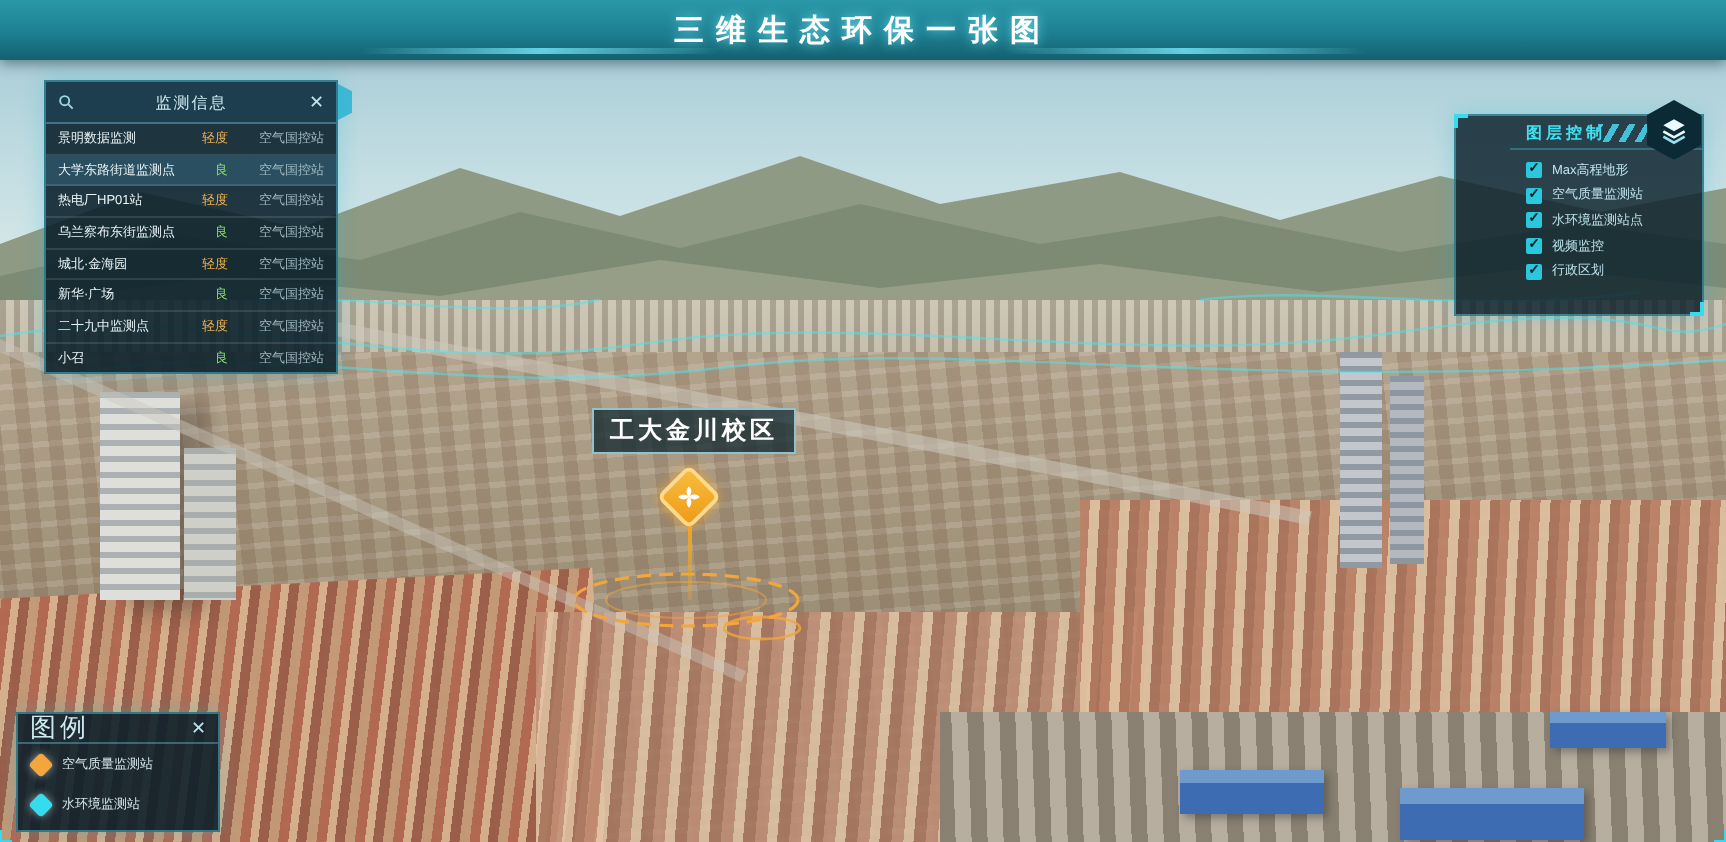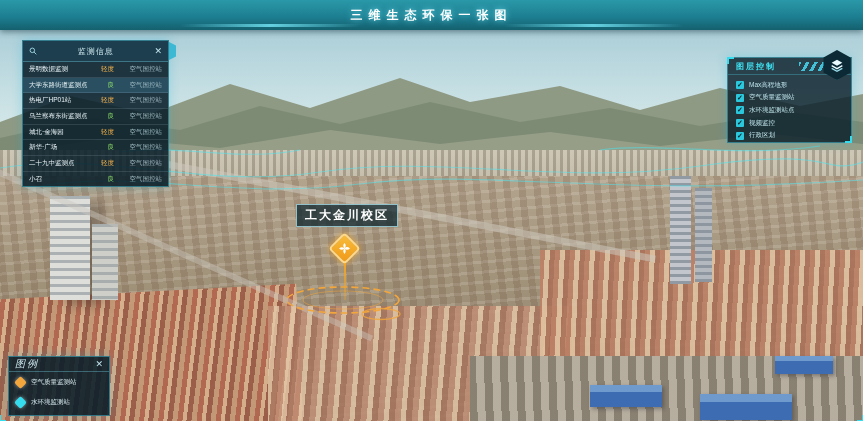--- a/index.html
+++ b/index.html
@@ -45,21 +45,21 @@
   .shed3{left:775px;top:356px;width:58px;height:18px;}
   .road1{position:absolute;left:140px;top:206px;width:520px;height:7px;background:rgba(205,200,190,.55);transform:rotate(11deg);}
   .road2{position:absolute;left:-30px;top:250px;width:420px;height:6px;background:rgba(205,200,190,.45);transform:rotate(24deg);}
   .overlay-svg{position:absolute;left:0;top:0;width:863px;height:421px;pointer-events:none;}
 
   
   .top-bar{position:absolute;left:0;top:0;right:0;height:30px;z-index:50;
     background:linear-gradient(180deg,#2a98a8 0%,#1d7f92 55%,#14606e 100%);
     display:flex;align-items:center;justify-content:center;
     box-shadow:0 2px 6px rgba(0,30,40,.45);}
-  .top-bar .title{color:#fff;font-size:12px;font-weight:bold;letter-spacing:6px;
+  .top-bar .title{color:#fff;font-size:15px;font-weight:bold;letter-spacing:6px;
     text-shadow:0 0 6px rgba(120,240,255,.8);}
   .top-bar:before,.top-bar:after{content:"";position:absolute;top:24px;width:180px;height:3px;
     background:linear-gradient(90deg,rgba(120,235,250,0),rgba(120,235,250,.8),rgba(120,235,250,0));}
   .top-bar:before{left:180px;transform:skewX(-40deg);}
   .top-bar:after{right:180px;transform:skewX(40deg);}
 
   
   .panel{position:absolute;background:rgba(8,30,41,.88);border:1px solid rgba(80,215,240,.45);
     box-shadow:0 0 10px rgba(30,180,215,.3);color:#dfeef2;z-index:40;}
   .corner{position:absolute;width:7px;height:7px;border:2px solid #35dcee;}
@@ -104,42 +104,42 @@
   .pol-unit{color:#9fb9c1;font-size:6px;}
   .chart-legend{margin-top:4px;display:flex;justify-content:space-between;padding:0 2px;}
   .cl-item{display:flex;align-items:center;gap:2px;font-size:6px;color:#cfe3e8;}
   .cl-dot{width:5px;height:5px;border-radius:50%;border:1px solid rgba(255,255,255,.7);}
   .time-row{margin-top:3px;display:flex;gap:8px;font-size:6px;color:#cfe3e8;}
   .time-val{color:#bfe3ec;border-bottom:1px dashed rgba(150,220,235,.6);padding:0 2px;cursor:pointer;}
   .axis-cap{margin-top:1px;text-align:right;font-size:5.5px;color:#9fb9c1;}
   .chart-wrap{margin-top:0;}
 
   
-  .layer-panel{left:727px;top:57px;width:125px;height:86px;background:rgba(8,30,41,.82);}
+  .layer-panel{left:727px;top:57px;width:125px;height:101px;background:rgba(8,30,41,.82);padding-left:27px;}
   .lp-head{position:relative;height:17px;display:flex;align-items:center;padding:0 8px;
     border-bottom:1px solid rgba(80,215,240,.3);}
   .lp-title{font-size:8px;color:#3fe2f2;font-weight:bold;letter-spacing:2px;}
   .lp-stripes{position:absolute;right:6px;top:4px;width:46px;height:9px;background:
     repeating-linear-gradient(-60deg,rgba(70,215,240,.85) 0 3px,rgba(0,0,0,0) 3px 7px);}
   .lp-rows{padding:4px 8px;}
   .l-row{display:flex;align-items:center;gap:5px;height:12.6px;cursor:pointer;}
   .l-check{width:8px;height:8px;background:#2bc7dd;border-radius:1px;color:#06242c;
     font-size:7px;line-height:8px;text-align:center;font-weight:bold;}
   .l-label{font-size:6.5px;color:#bfe3ec;}
   .hex-icon{position:absolute;left:822px;top:50px;width:30px;height:30px;z-index:46;cursor:pointer;
     clip-path:polygon(50% 0,95% 25%,95% 75%,50% 100%,5% 75%,5% 25%);
     background:#0b2a36;border:0;display:flex;align-items:center;justify-content:center;
     outline:2px solid #35dcee;box-shadow:0 0 8px rgba(53,220,238,.8);}
   .hex-icon svg{display:block;}
 
   
   .legend-panel{left:8px;top:356px;width:102px;height:60px;}
   .gp-head{display:flex;align-items:center;height:15px;padding:0 6px;
     border-bottom:1px solid rgba(120,220,240,.35);}
-  .gp-title{flex:1;font-size:10px;color:#cfe9f0;letter-spacing:2px;font-style:italic;}
+  .gp-title{flex:1;font-size:13px;color:#cfe9f0;letter-spacing:2px;}
   .g-row{display:flex;align-items:center;gap:6px;height:20px;padding:0 7px;}
   .g-diamond{width:9px;height:9px;transform:rotate(45deg);border-radius:2px;
     box-shadow:0 0 4px rgba(255,255,255,.5);}
   .g-label{font-size:6.5px;color:#d5e7ec;}
 
   
   .map-label{position:absolute;left:296px;top:204px;z-index:30;cursor:pointer;
     background:rgba(10,35,45,.72);border:1px solid rgba(170,225,235,.8);
     padding:2px 8px;color:#fff;font-size:12px;font-weight:bold;letter-spacing:2px;}
   .marker{position:absolute;left:333px;top:237px;width:23px;height:23px;z-index:31;cursor:pointer;

